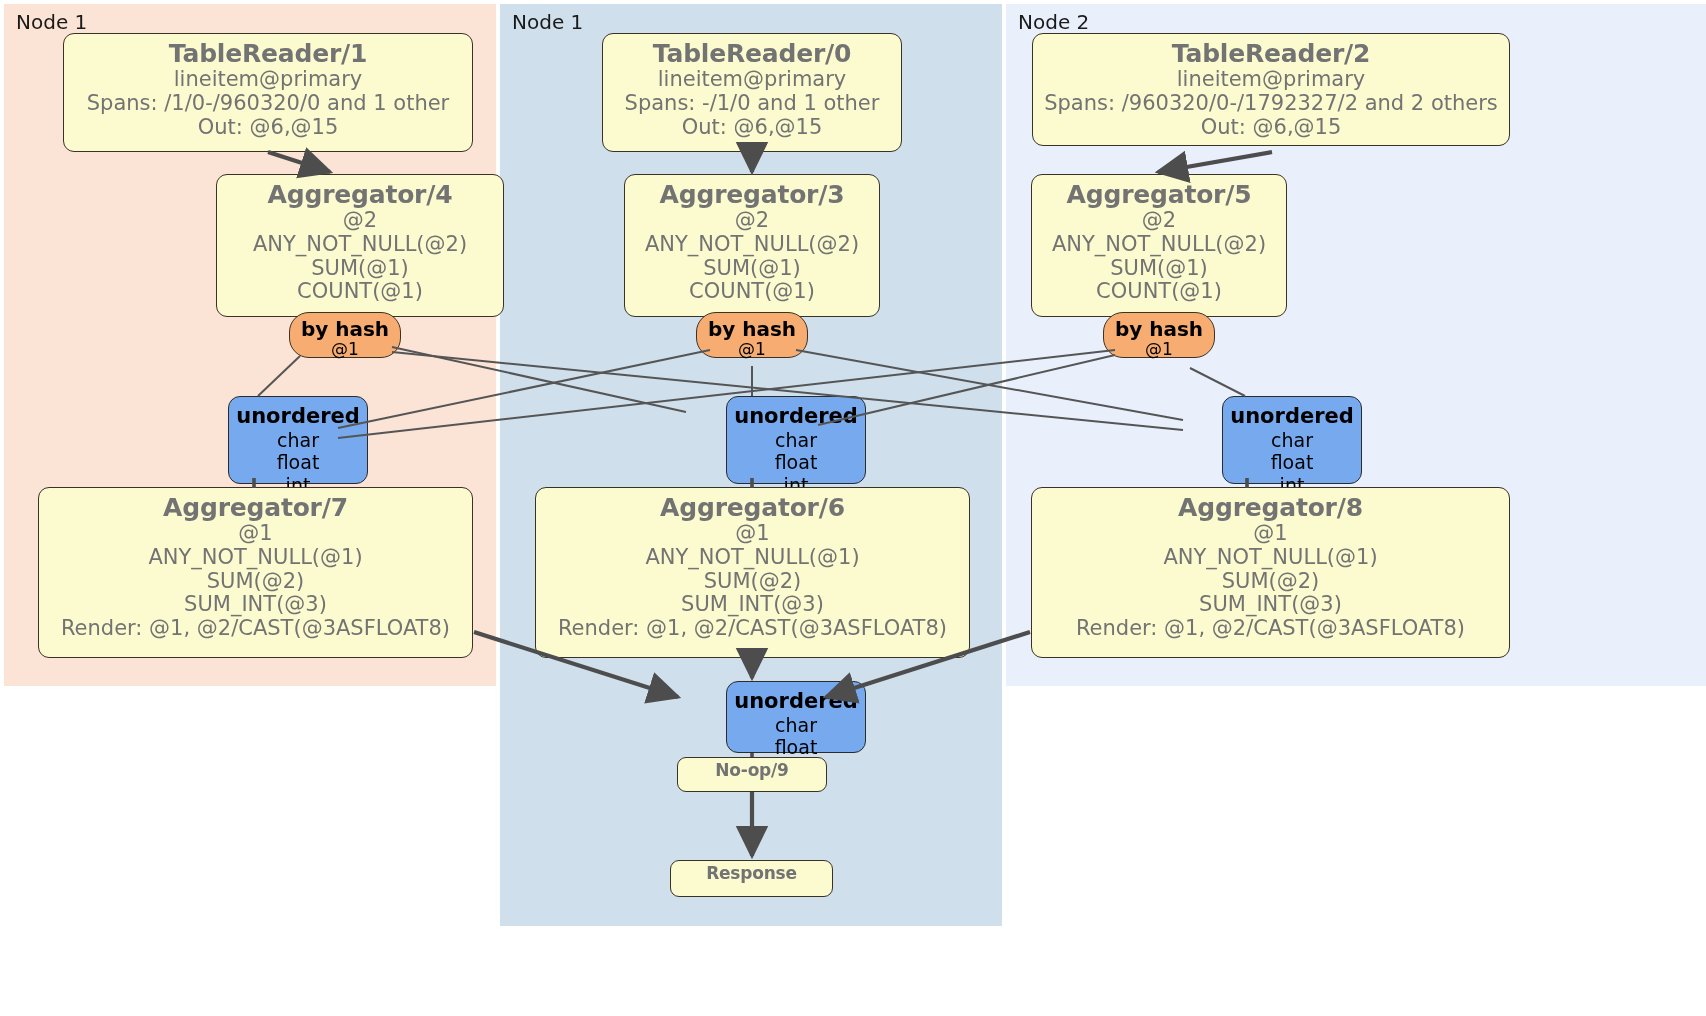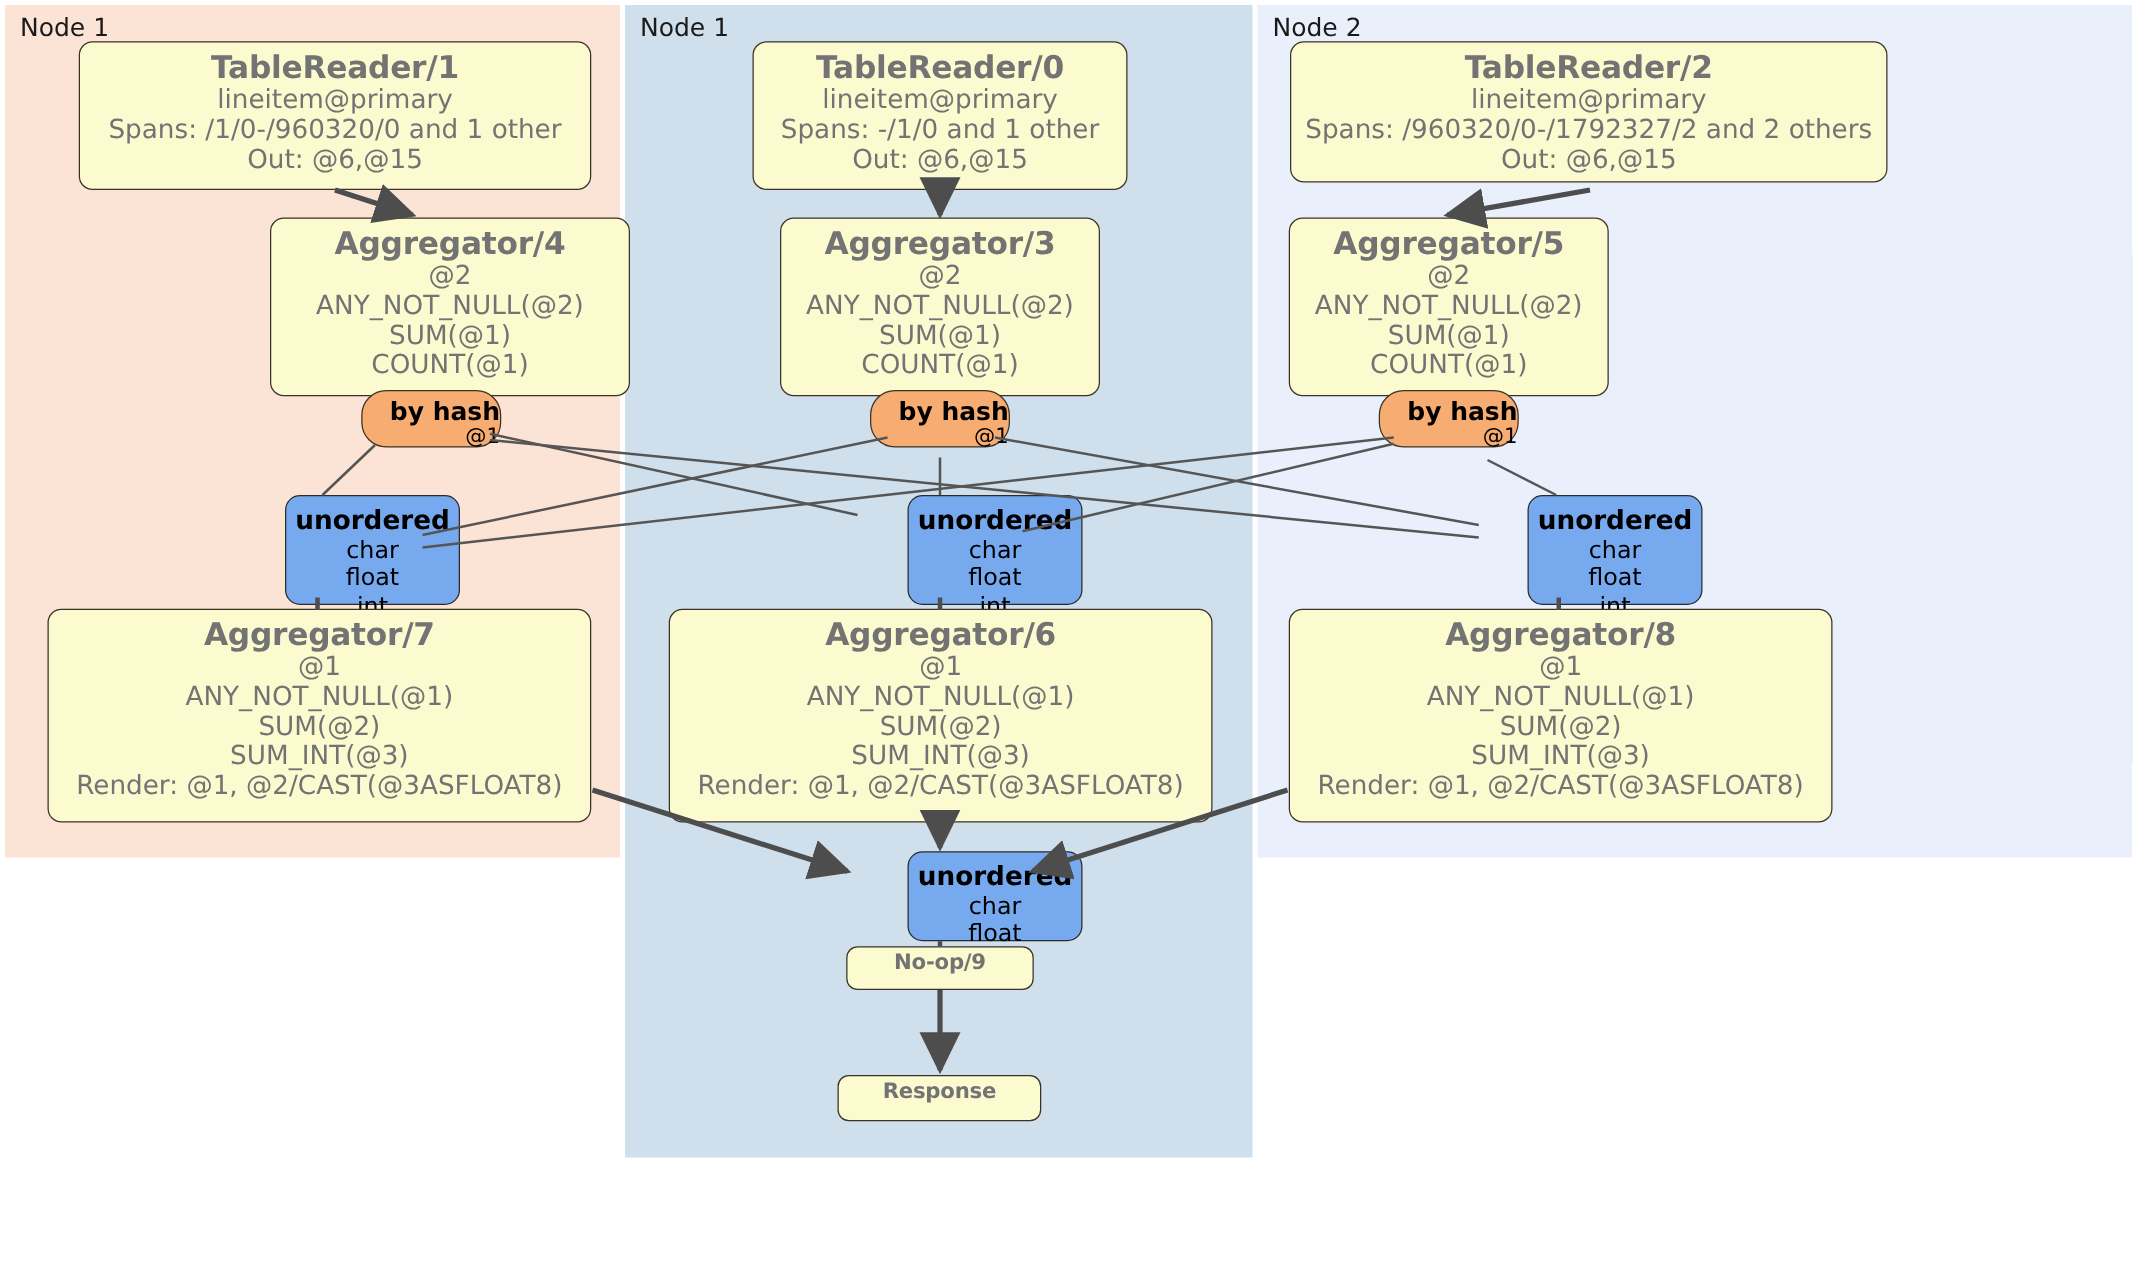--- a/index.html
+++ b/index.html
@@ -63,21 +63,21 @@
     font-size: 17px;
   }
 
   
   .router {
     position: absolute;
     box-sizing: border-box;
     border: 1.6px solid #3a3226;
     border-radius: 20px;
     background: #f7ad72;
-    text-align: right;
+    text-align: center;
     color: #000;
     padding-top: 5px;
     line-height: 1.1;
   }
   .router .rt {
     font-weight: bold;
     font-size: 20px;
   }
   .router .rs {
     font-size: 17px;
@@ -254,21 +254,21 @@
 
     <div class="proc" style="left:535px; top:487px; width:435px; height:171px;">
       <div class="ttl">Aggregator/6</div>
       <div class="ln">@1</div>
       <div class="ln">ANY_NOT_NULL(@1)</div>
       <div class="ln">SUM(@2)</div>
       <div class="ln">SUM_INT(@3)</div>
       <div class="ln">Render: @1, @2/CAST(@3ASFLOAT8)</div>
     </div>
 
-    <div class="proc" style="left:1031px; top:487px; width:435px; height:171px;text-align:center;">
+    <div class="proc" style="left:1031px; top:487px; width:479px; height:171px;text-align:center;">
       <div class="ttl">Aggregator/8</div>
       <div class="ln">@1</div>
       <div class="ln">ANY_NOT_NULL(@1)</div>
       <div class="ln">SUM(@2)</div>
       <div class="ln">SUM_INT(@3)</div>
       <div class="ln">Render: @1, @2/CAST(@3ASFLOAT8)</div>
     </div>
 
     <div class="sync" style="left:682px; top:681px; width:140px; height:72px;">
       <div class="st">unordered</div>

